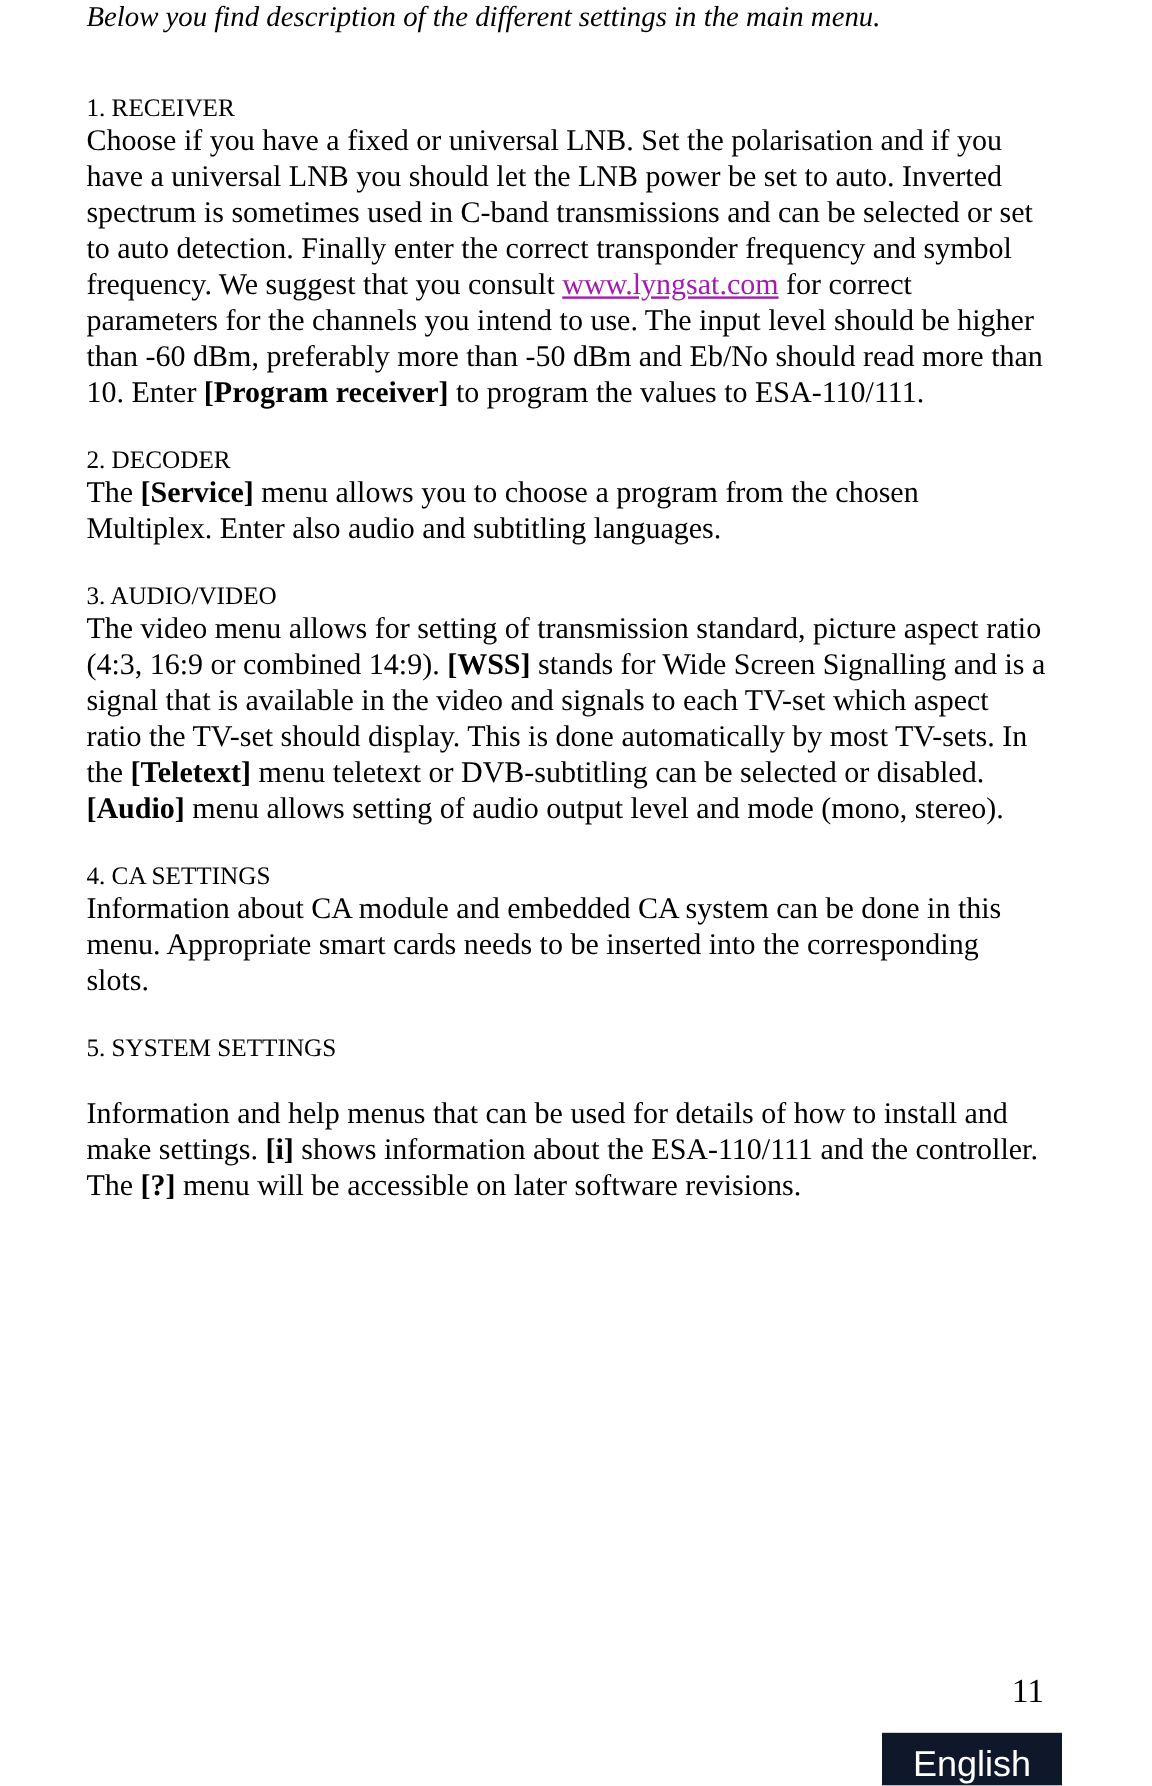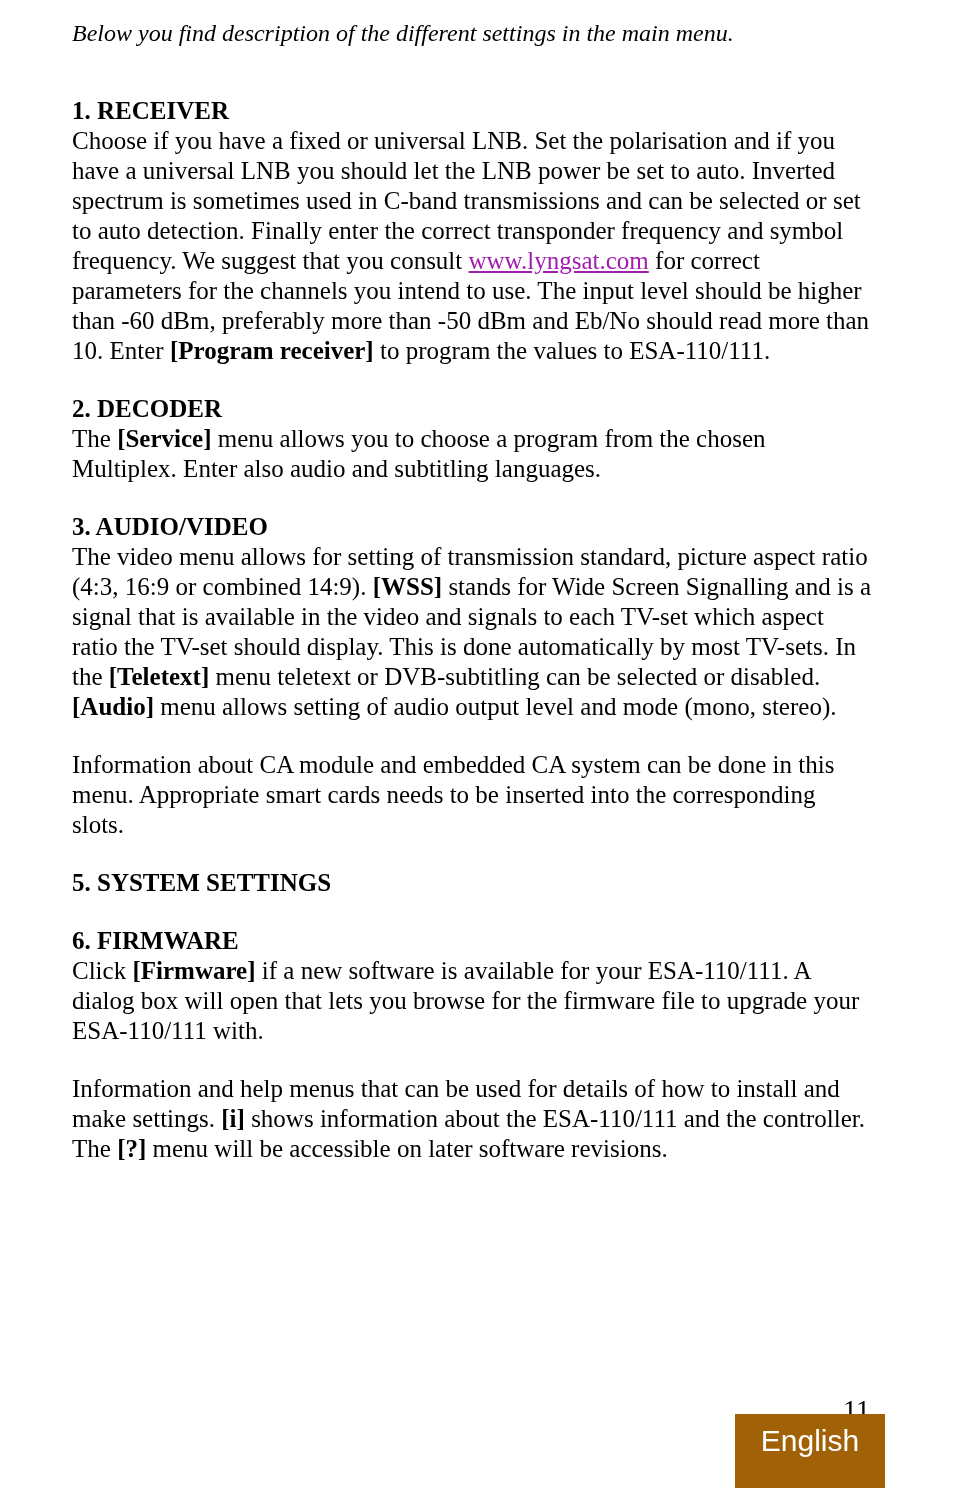--- a/index.html
+++ b/index.html
@@ -17,28 +17,28 @@
     width: 960px;
     height: 1488px;
     box-sizing: border-box;
     padding: 0 88px 0 72px;
   }
   .intro {
     font-style: italic;
     font-size: 24px;
     line-height: 1.25;
     margin: 0 0 48px 0;
-    padding-top: 18px;
+    padding-top: 0;
   }
   .section {
     margin-bottom: 28px;
   }
   .shead {
-    font-weight: bold;
-    font-size: 25px;
+    font-weight: normal;
+    font-size: 21px;
     line-height: 1.2;
   }
   .sbody {
     font-size: 25px;
     line-height: 1.2;
   }
   .link {
     color: #a21caf;
     text-decoration: underline;
   }
@@ -49,22 +49,22 @@
     bottom: 62px;
     font-family: Liberation Serif, serif;
     font-size: 28px;
     margin-left: 12px;
   }
   .langbox {
     position: absolute;
     right: 75px;
     bottom: 0;
     width: 150px;
-    height: 74px;
-    background: #a16207;
+    height: 44px;
+    background: #0f172a;
     color: #ffffff;
     font-family: Arial, Helvetica, sans-serif;
     font-size: 30px;
     text-align: center;
     line-height: 54px;
   }
 </style>
 </head>
 <body>
 
@@ -87,33 +87,28 @@
   </div>
 
   <div class="section">
     <div class="shead">3. AUDIO/VIDEO</div>
     <div class="sbody">
       <span>The video menu allows for setting of transmission standard, picture aspect ratio (4:3, 16:9 or combined 14:9). </span><span class="b">[WSS]</span><span> stands for Wide Screen Signalling and is a signal that is available in the video and signals to each TV-set which aspect ratio the TV-set should display. This is done automatically by most TV-sets. In the </span><span class="b">[Teletext]</span><span> menu teletext or DVB-subtitling can be selected or disabled. </span><span class="b">[Audio]</span><span> menu allows setting of audio output level and mode (mono, stereo).</span>
     </div>
   </div>
 
   <div class="section">
+    <div class="shead">4. CA SETTINGS</div>
     <div class="sbody">Information about CA module and embedded CA system can be done in this menu. Appropriate smart cards needs to be inserted into the corresponding slots.</div>
   </div>
 
   <div class="section">
     <div class="shead">5. SYSTEM SETTINGS</div>
   </div>
 
-  <div class="section">
-    <div class="shead">6. FIRMWARE</div>
-    <div class="sbody">
-      <span>Click </span><span class="b">[Firmware]</span><span> if a new software is available for your ESA-110/111. A dialog box will open that lets you browse for the firmware file to upgrade your ESA-110/111 with.</span>
-    </div>
-  </div>
 
   <div class="section">
     <div class="sbody">
       <span>Information and help menus that can be used for details of how to install and make settings. </span><span class="b">[i]</span><span> shows information about the ESA-110/111 and the controller. The </span><span class="b">[?]</span><span> menu will be accessible on later software revisions.</span>
     </div>
   </div>
 
   <div class="pagenum">11</div>
   <div class="langbox">English</div>
 

